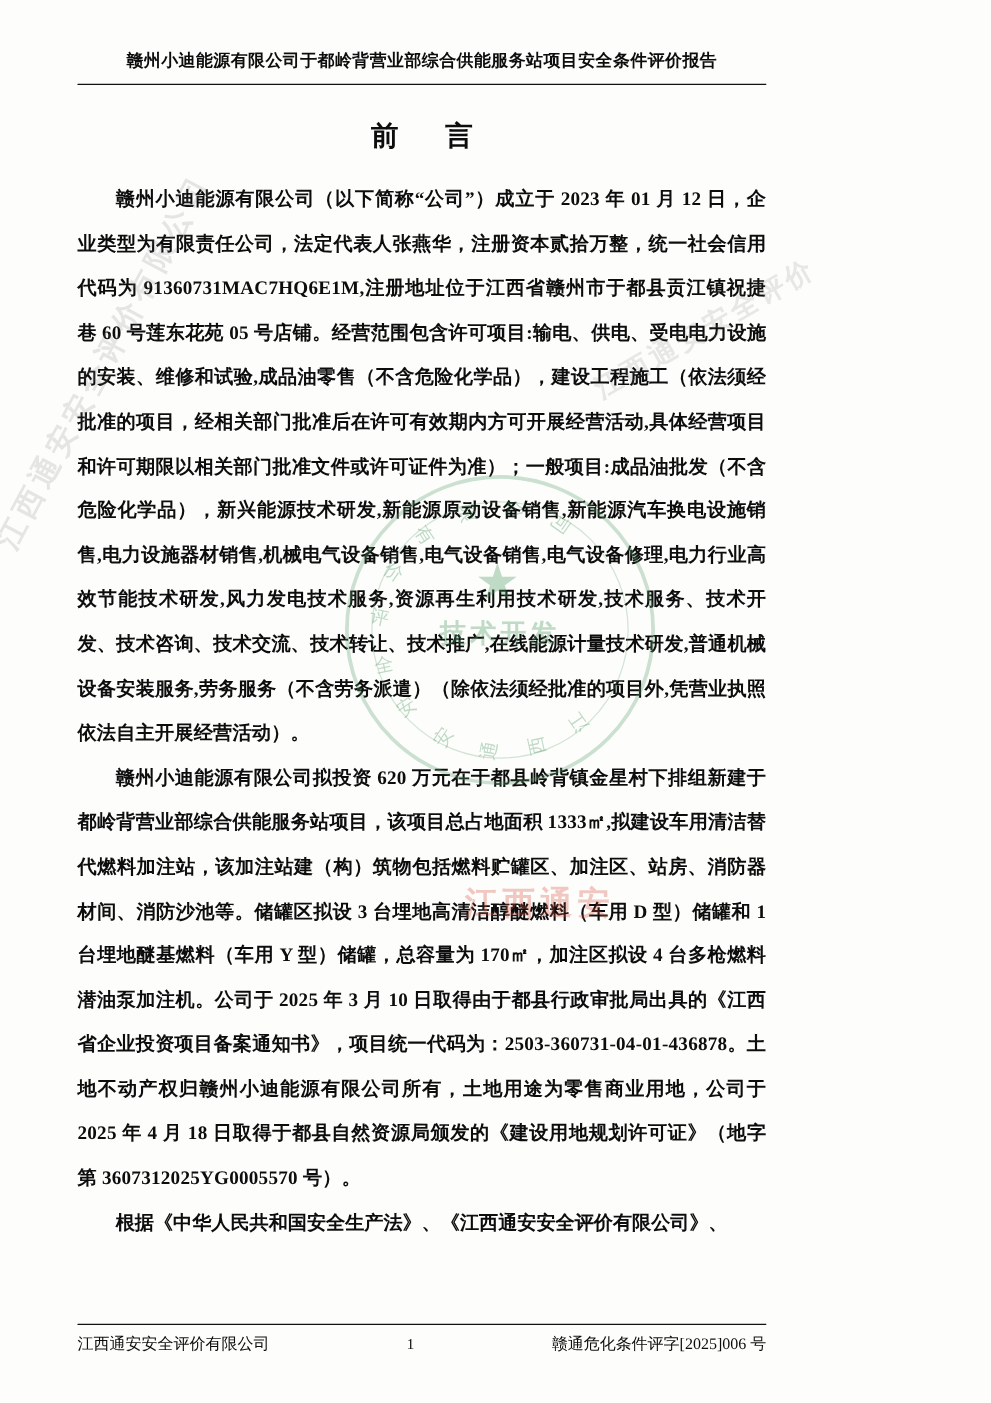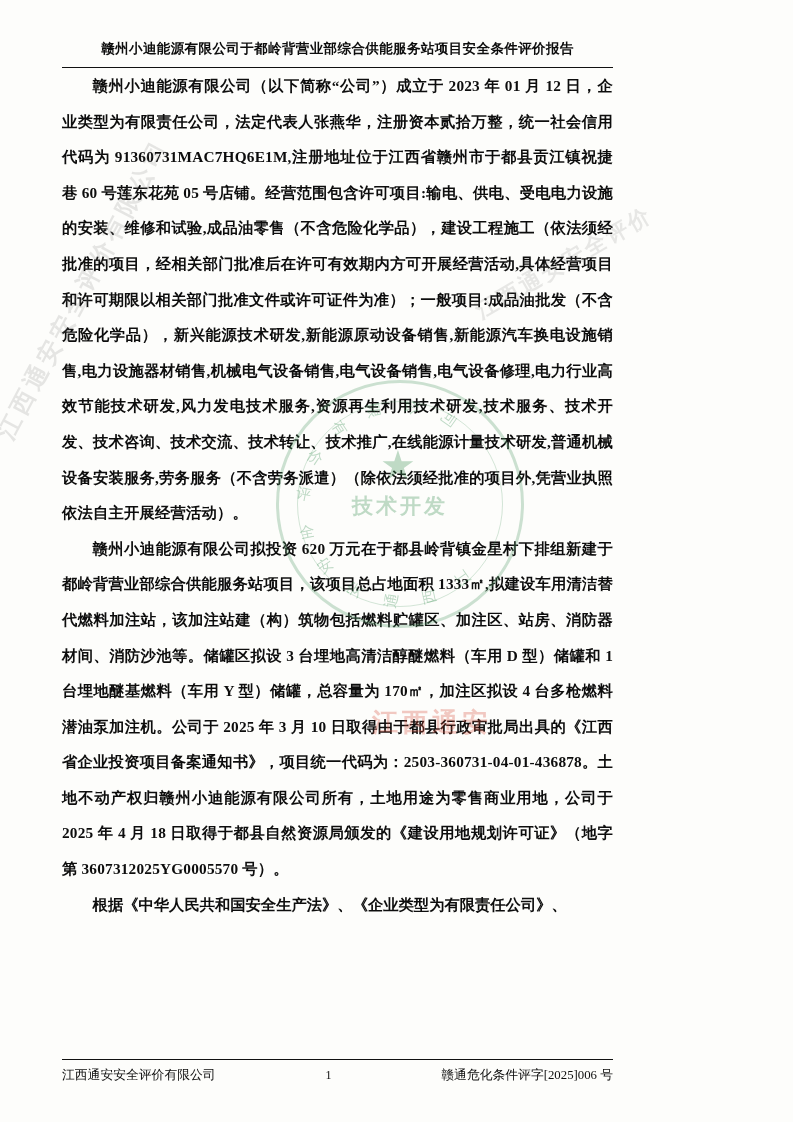--- a/index.html
+++ b/index.html
@@ -193,25 +193,26 @@
         <span style="transform: rotate(12.2727deg) translate(0px, -104px) rotate(90deg);">公</span>
         <span style="transform: rotate(35deg) translate(0px, -104px) rotate(90deg);">司</span>
       </div>
   </div>
 </div>
 
 <div class="page">
 
   <div class="doc-header">赣州小迪能源有限公司于都岭背营业部综合供能服务站项目安全条件评价报告</div>
 
+  <h1 class="doc-title">前 言</h1>
 
   <div class="body-wrap">
     <p>赣州小迪能源有限公司（以下简称“公司”）成立于 2023 年 01 月 12 日，企业类型为有限责任公司，法定代表人张燕华，注册资本贰拾万整，统一社会信用代码为 91360731MAC7HQ6E1M,注册地址位于江西省赣州市于都县贡江镇祝捷巷 60 号莲东花苑 05 号店铺。经营范围包含许可项目:输电、供电、受电电力设施的安装、维修和试验,成品油零售（不含危险化学品），建设工程施工（依法须经批准的项目，经相关部门批准后在许可有效期内方可开展经营活动,具体经营项目和许可期限以相关部门批准文件或许可证件为准）；一般项目:成品油批发（不含危险化学品），新兴能源技术研发,新能源原动设备销售,新能源汽车换电设施销售,电力设施器材销售,机械电气设备销售,电气设备销售,电气设备修理,电力行业高效节能技术研发,风力发电技术服务,资源再生利用技术研发,技术服务、技术开发、技术咨询、技术交流、技术转让、技术推广,在线能源计量技术研发,普通机械设备安装服务,劳务服务（不含劳务派遣）（除依法须经批准的项目外,凭营业执照依法自主开展经营活动）。</p>
     <p>赣州小迪能源有限公司拟投资 620 万元在于都县岭背镇金星村下排组新建于都岭背营业部综合供能服务站项目，该项目总占地面积 1333㎡,拟建设车用清洁替代燃料加注站，该加注站建（构）筑物包括燃料贮罐区、加注区、站房、消防器材间、消防沙池等。储罐区拟设 3 台埋地高清洁醇醚燃料（车用 D 型）储罐和 1 台埋地醚基燃料（车用 Y 型）储罐，总容量为 170㎡，加注区拟设 4 台多枪燃料潜油泵加注机。公司于 2025 年 3 月 10 日取得由于都县行政审批局出具的《江西省企业投资项目备案通知书》，项目统一代码为：2503-360731-04-01-436878。土地不动产权归赣州小迪能源有限公司所有，土地用途为零售商业用地，公司于 2025 年 4 月 18 日取得于都县自然资源局颁发的《建设用地规划许可证》（地字第 3607312025YG0005570 号）。</p>
-    <p class="tight">根据《中华人民共和国安全生产法》、《企业类型为有限责任公司》、</p>
+    <p class="tight">根据《中华人民共和国安全生产法》、《江西通安安全评价有限公司》、</p>
   </div>
 
   <div class="doc-footer">
     <div class="f-left">江西通安安全评价有限公司</div>
     <div class="f-center">1</div>
     <div class="f-right">赣通危化条件评字[2025]006 号</div>
   </div>
 
 </div>
 

